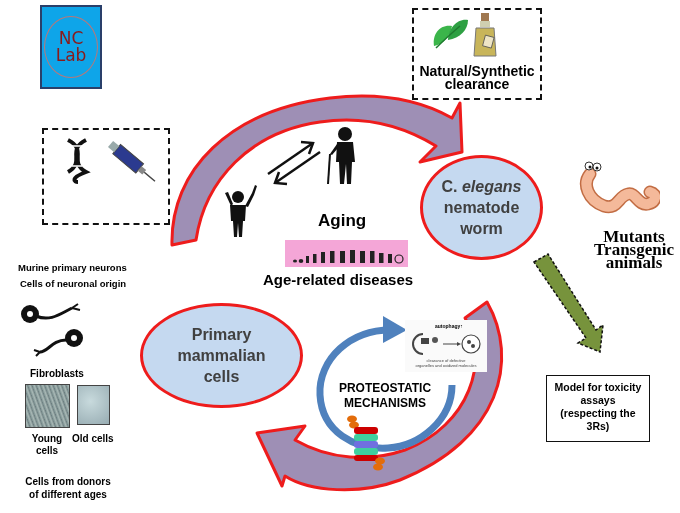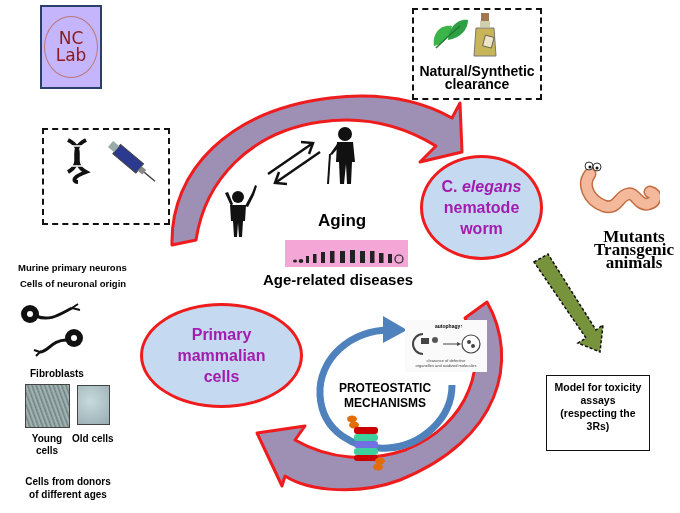--- a/index.html
+++ b/index.html
@@ -6,23 +6,23 @@
   body { width: 680px; height: 513px; position: relative; overflow: hidden;
          font-family: "Liberation Sans", "DejaVu Sans", sans-serif; color: #000; }
   .abs { position: absolute; }
   .b { font-weight: bold; }
   .center { text-align: center; }
   svg.bg { position: absolute; left: 0; top: 0; }
   .dashed-box { position: absolute; border: 2px dashed #111; box-sizing: border-box; background: #fff; }
   .solid-box { position: absolute; border: 1.5px solid #111; box-sizing: border-box; background: #fff; }
   .ellipse { position: absolute; border-radius: 50%; background: #c5d9f0; border: 3px solid #ee1c1c; box-sizing: border-box;
              display: flex; align-items: center; justify-content: center; flex-direction: column; text-align: center;
-             font-weight: bold; color: #a21caf; }
+             font-weight: bold; color: #404040; }
   .lab-logo { position: absolute; left: 40px; top: 5px; width: 62px; height: 84px; border: 2px solid #2a3f6a;
-              box-sizing: border-box; background: #c4b5fd; display: flex; flex-direction: column; align-items: center; justify-content: center; }
+              box-sizing: border-box; background: #0ea5e9; display: flex; flex-direction: column; align-items: center; justify-content: center; }
   .lab-logo .ring { width: 52px; height: 60px; border-radius: 50%; border: 1px solid #b77; display: flex; flex-direction: column;
                     align-items: center; justify-content: center; }
   .lab-logo span { color: #8b1a1a; font-size: 17px; line-height: 17px; font-family: "DejaVu Sans", sans-serif; }
   .small-text { font-size: 10px; font-weight: bold; }
   .cell-img { position: absolute; box-sizing: border-box; border: 1px solid #444; }
 </style>
 </head>
 <body>
 
 <svg class="bg" width="680" height="513" viewBox="0 0 680 513">
@@ -137,21 +137,21 @@
   <circle cx="11" cy="6" r="4" fill="#fff" stroke="#333"></circle>
   <circle cx="19" cy="7" r="4" fill="#fff" stroke="#333"></circle>
   <circle cx="12" cy="7" r="1.5" fill="#111"></circle>
   <circle cx="19" cy="8" r="1.5" fill="#111"></circle>
 </svg>
 <div class="abs b center" style="left:588px; top:230px; width:92px; font-size:17px; line-height:13px;font-family:Liberation Serif, serif;">
   <div>Mutants</div>
   <div>Transgenic animals</div>
 </div>
 
-<div class="solid-box b center" style="left:546px; top:375px; width:104px; height:76px; font-size:10.5px; line-height:13px; padding-top:5px;">
+<div class="solid-box b center" style="left:546px; top:375px; width:104px; height:67px; font-size:10.5px; line-height:13px; padding-top:5px;">
   <div>Model for toxicity</div>
   <div>assays</div>
   <div>(respecting the</div>
   <div>3Rs)</div>
 </div>
 
 <div class="ellipse" style="left:140px; top:303px; width:163px; height:105px; font-size:16px; line-height:21px;">
   <div>Primary</div>
   <div>mammalian</div>
   <div>cells</div>

